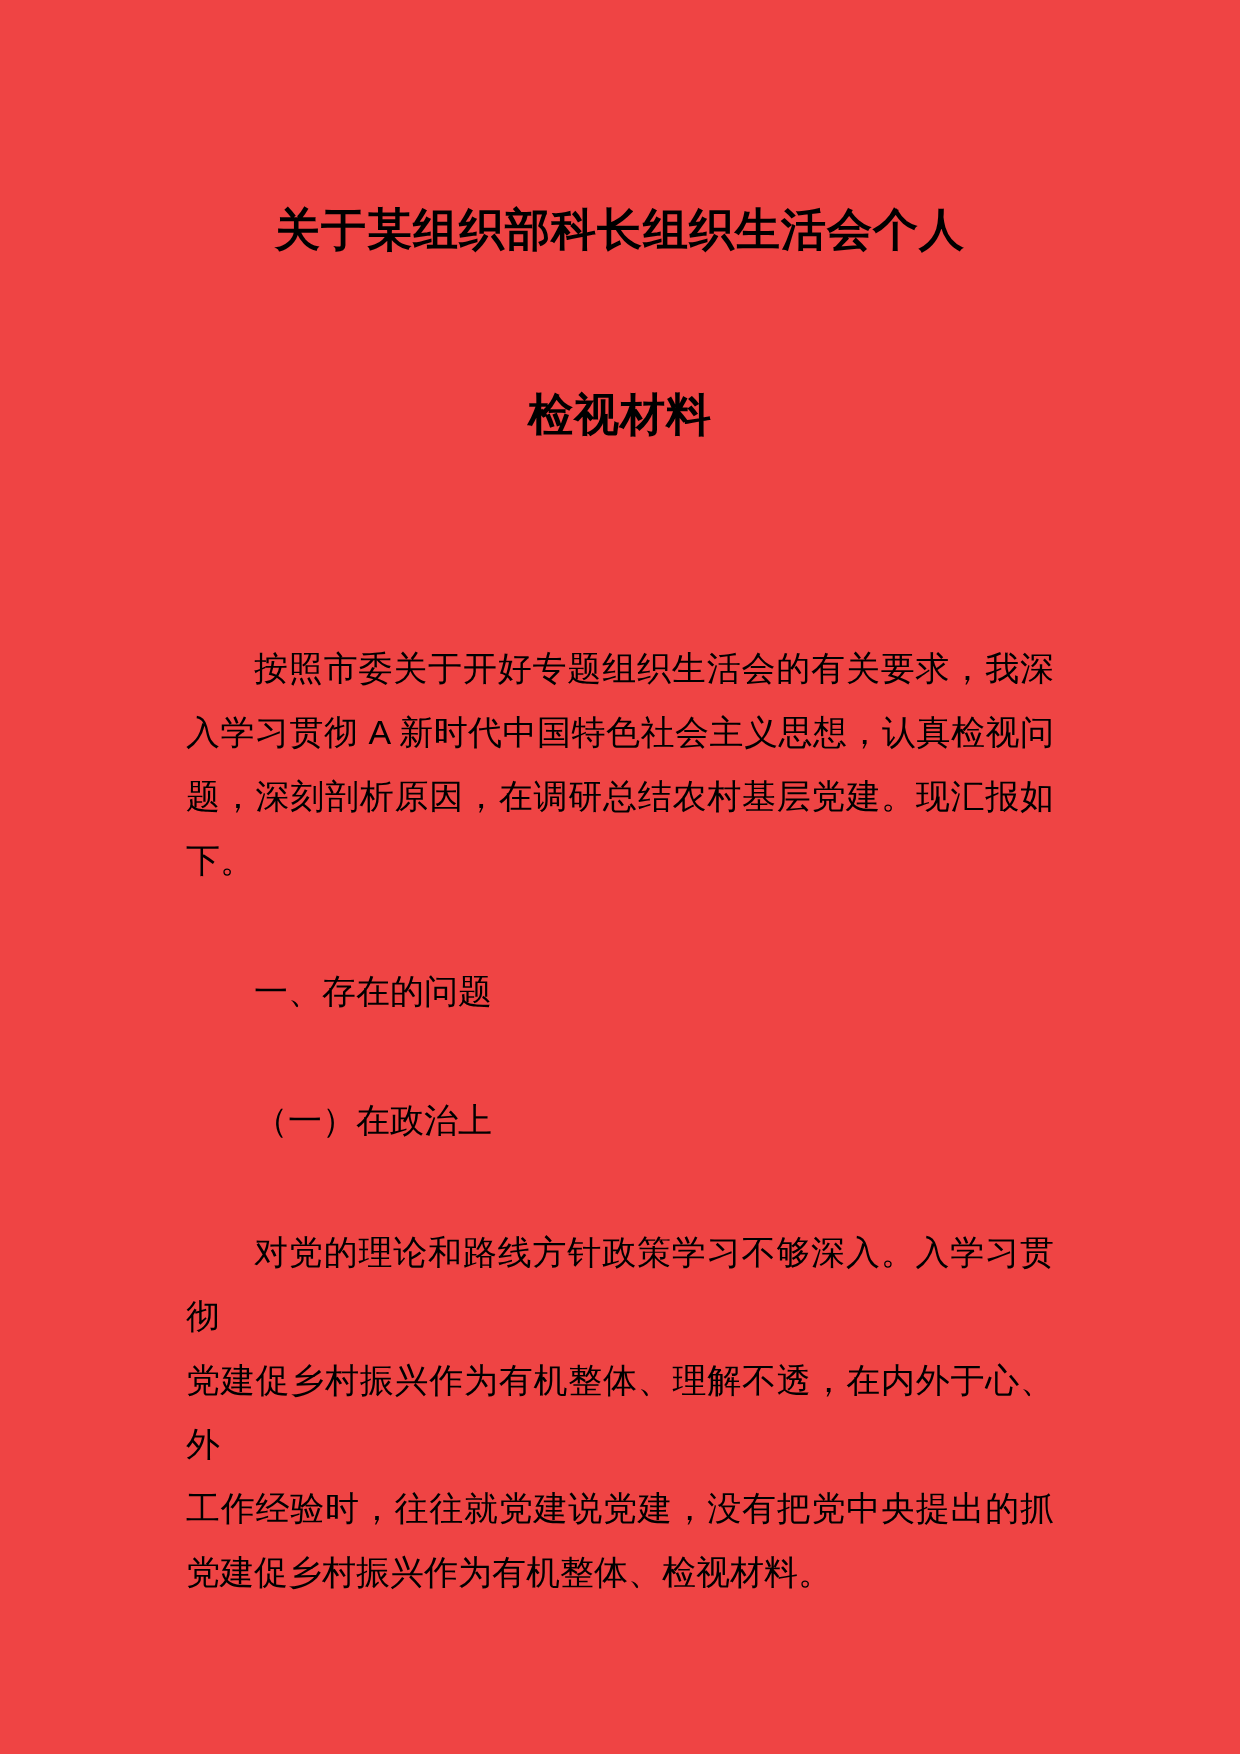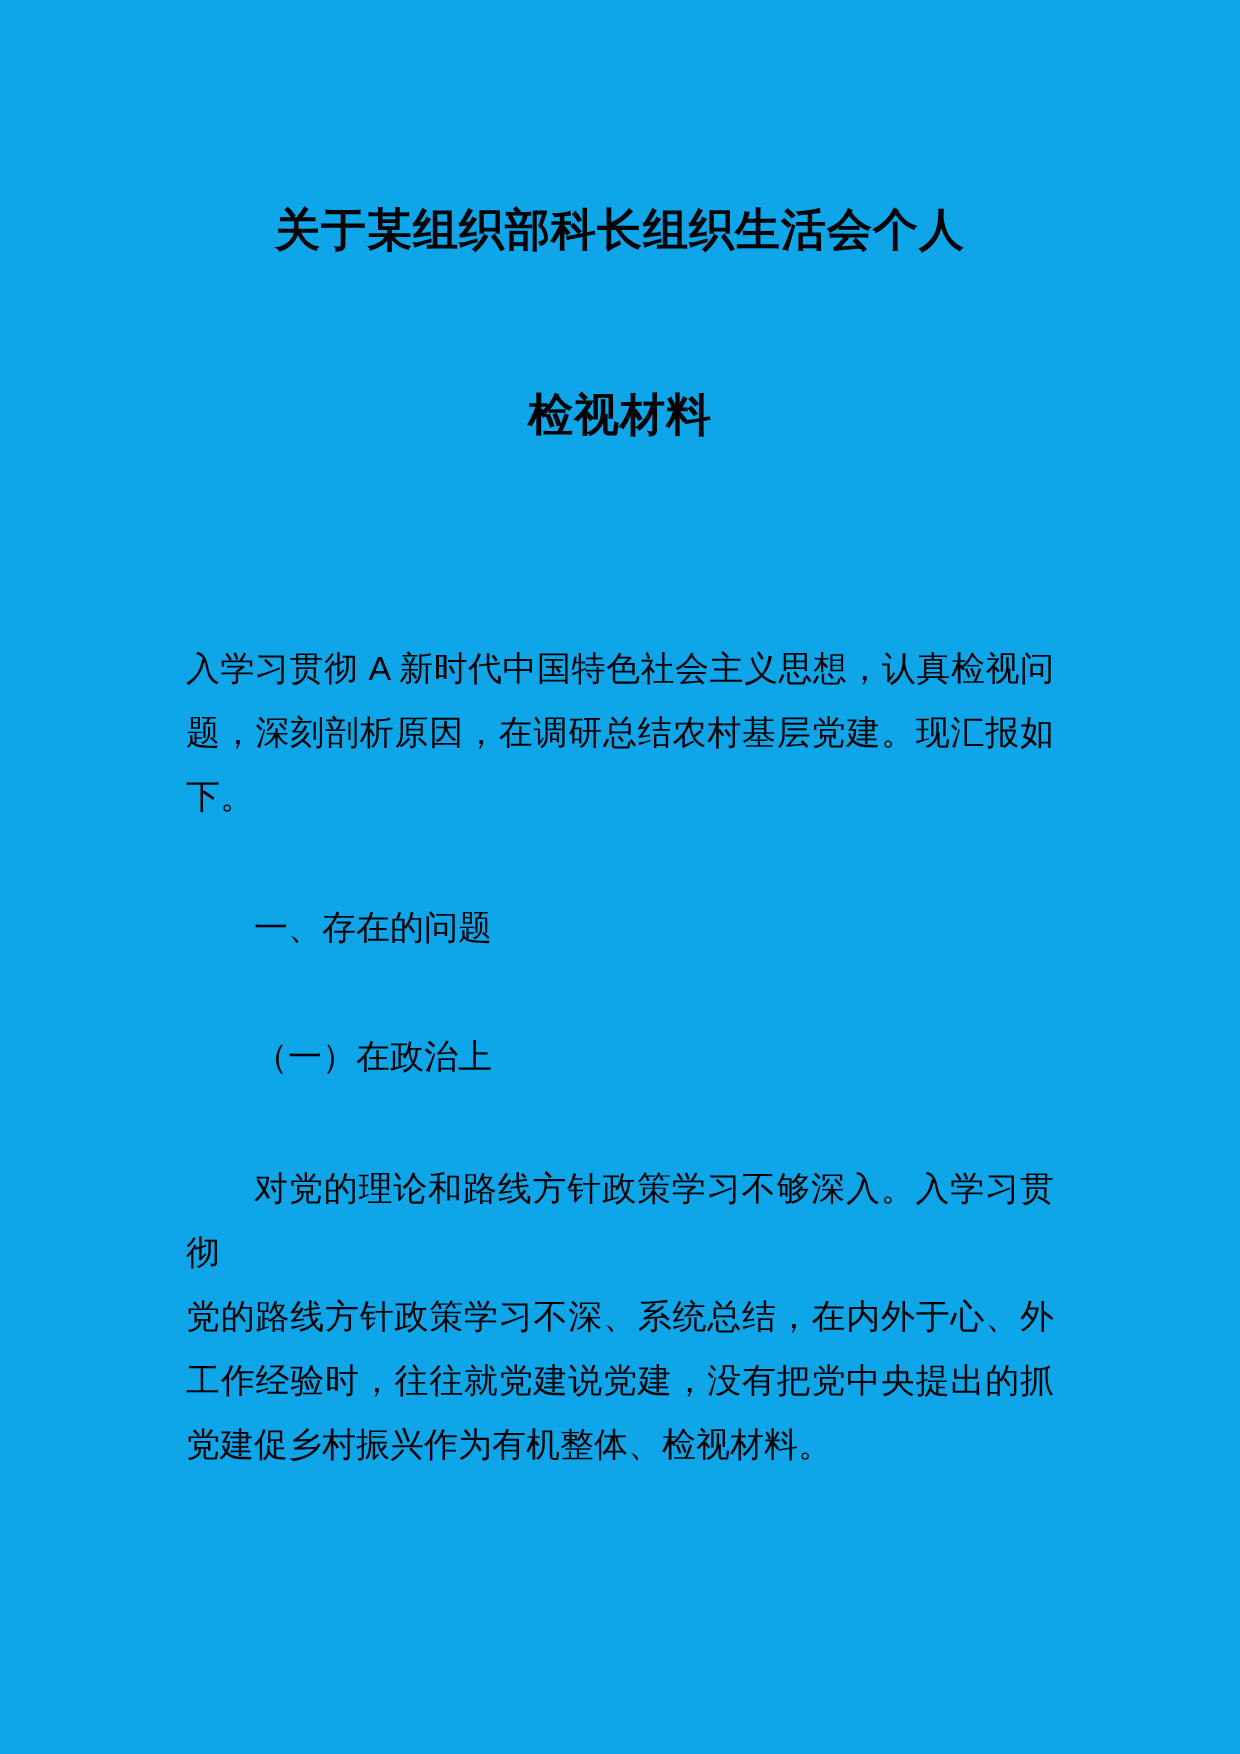--- a/index.html
+++ b/index.html
@@ -5,21 +5,21 @@
   html, body {
     margin: 0;
     padding: 0;
     background: #9c9c9c;
   }
   .page {
     position: relative;
     width: 1240px;
     height: 1754px;
     margin: 0 auto;
-    background: #0ea5e9;
+    background: #ef4444;
     box-sizing: border-box;
     padding: 0 186px;
     overflow: hidden;
     font-family: "Liberation Sans", "DejaVu Sans", sans-serif;
     color: #000000;
   }
   .doc-title-line {
     text-align: center;
     font-size: 45px;
     line-height: 50px;
@@ -55,30 +55,31 @@
 </style>
 </head>
 <body>
 
 <div class="page">
   <div class="doc-title-line l1">关于某组织部科长组织生活会个人</div>
   <div class="doc-title-line l2">检视材料</div>
 
   <div id="paragraphs">
       <div class="para intro">
+        <div class="line first">按照市委关于开好专题组织生活会的有关要求，我深</div>
         <div class="line">入学习贯彻 A 新时代中国特色社会主义思想，认真检视问</div>
         <div class="line">题，深刻剖析原因，在调研总结农村基层党建。现汇报如</div>
         <div class="line last">下。</div>
       </div>
       <div class="para heading1">
         <div class="line first last">一、存在的问题</div>
       </div>
       <div class="para heading2">
         <div class="line first last">（一）在政治上</div>
       </div>
       <div class="para body">
         <div class="line first">对党的理论和路线方针政策学习不够深入。入学习贯彻</div>
-        <div class="line">党的路线方针政策学习不深、系统总结，在内外于心、外</div>
+        <div class="line">党建促乡村振兴作为有机整体、理解不透，在内外于心、外</div>
         <div class="line">工作经验时，往往就党建说党建，没有把党中央提出的抓</div>
         <div class="line last">党建促乡村振兴作为有机整体、检视材料。</div>
       </div>
     </div>
 </div>
 
 </body></html>

